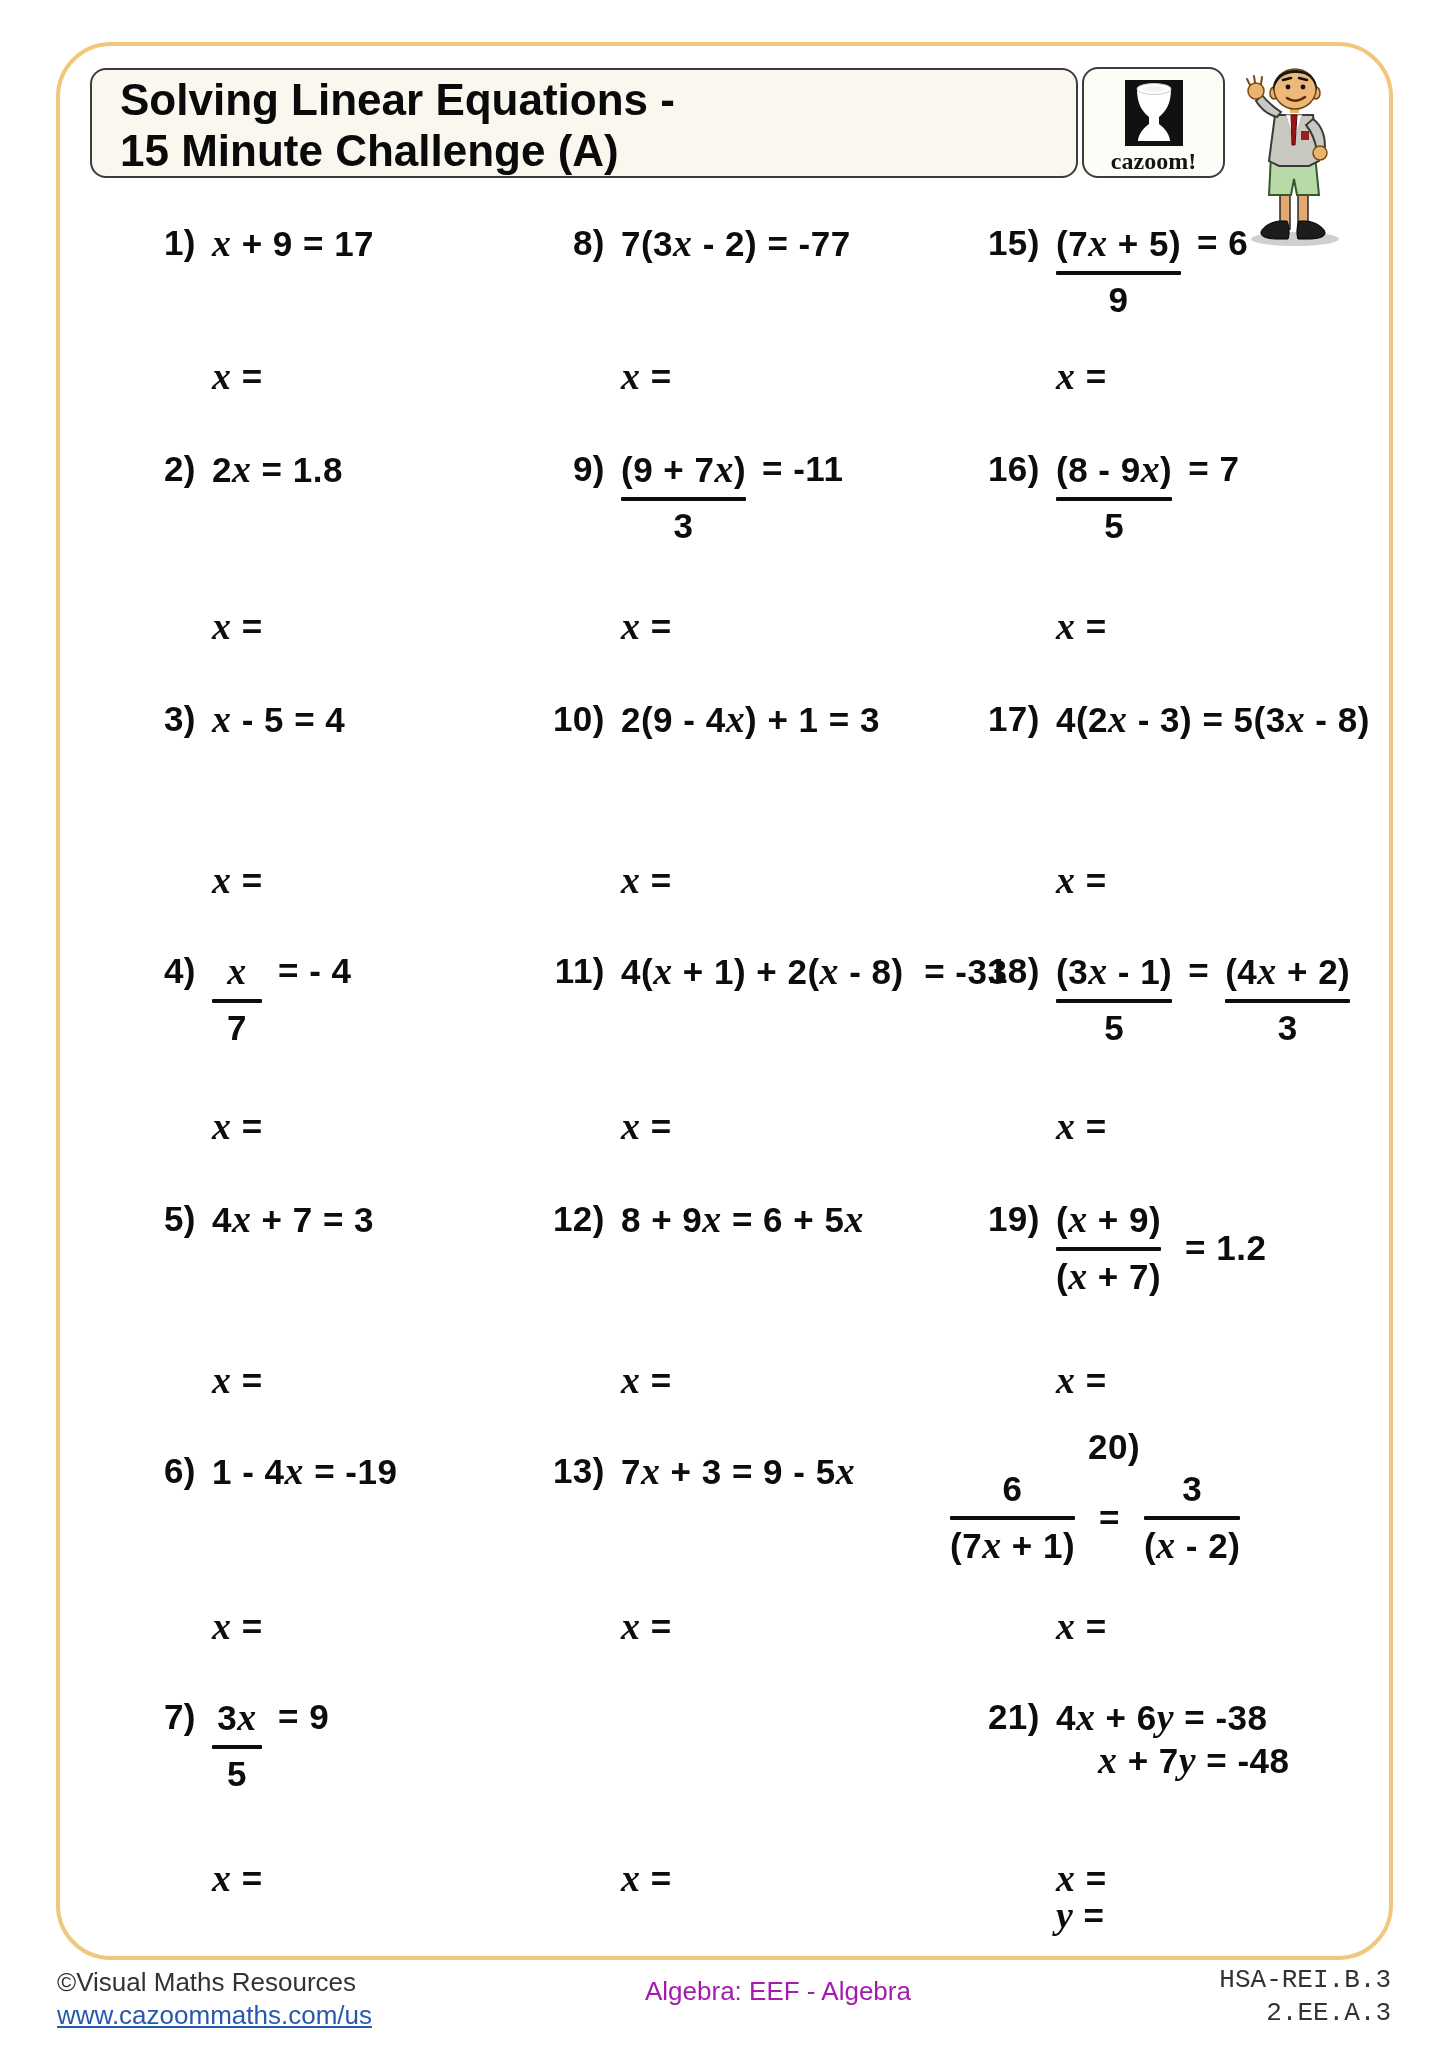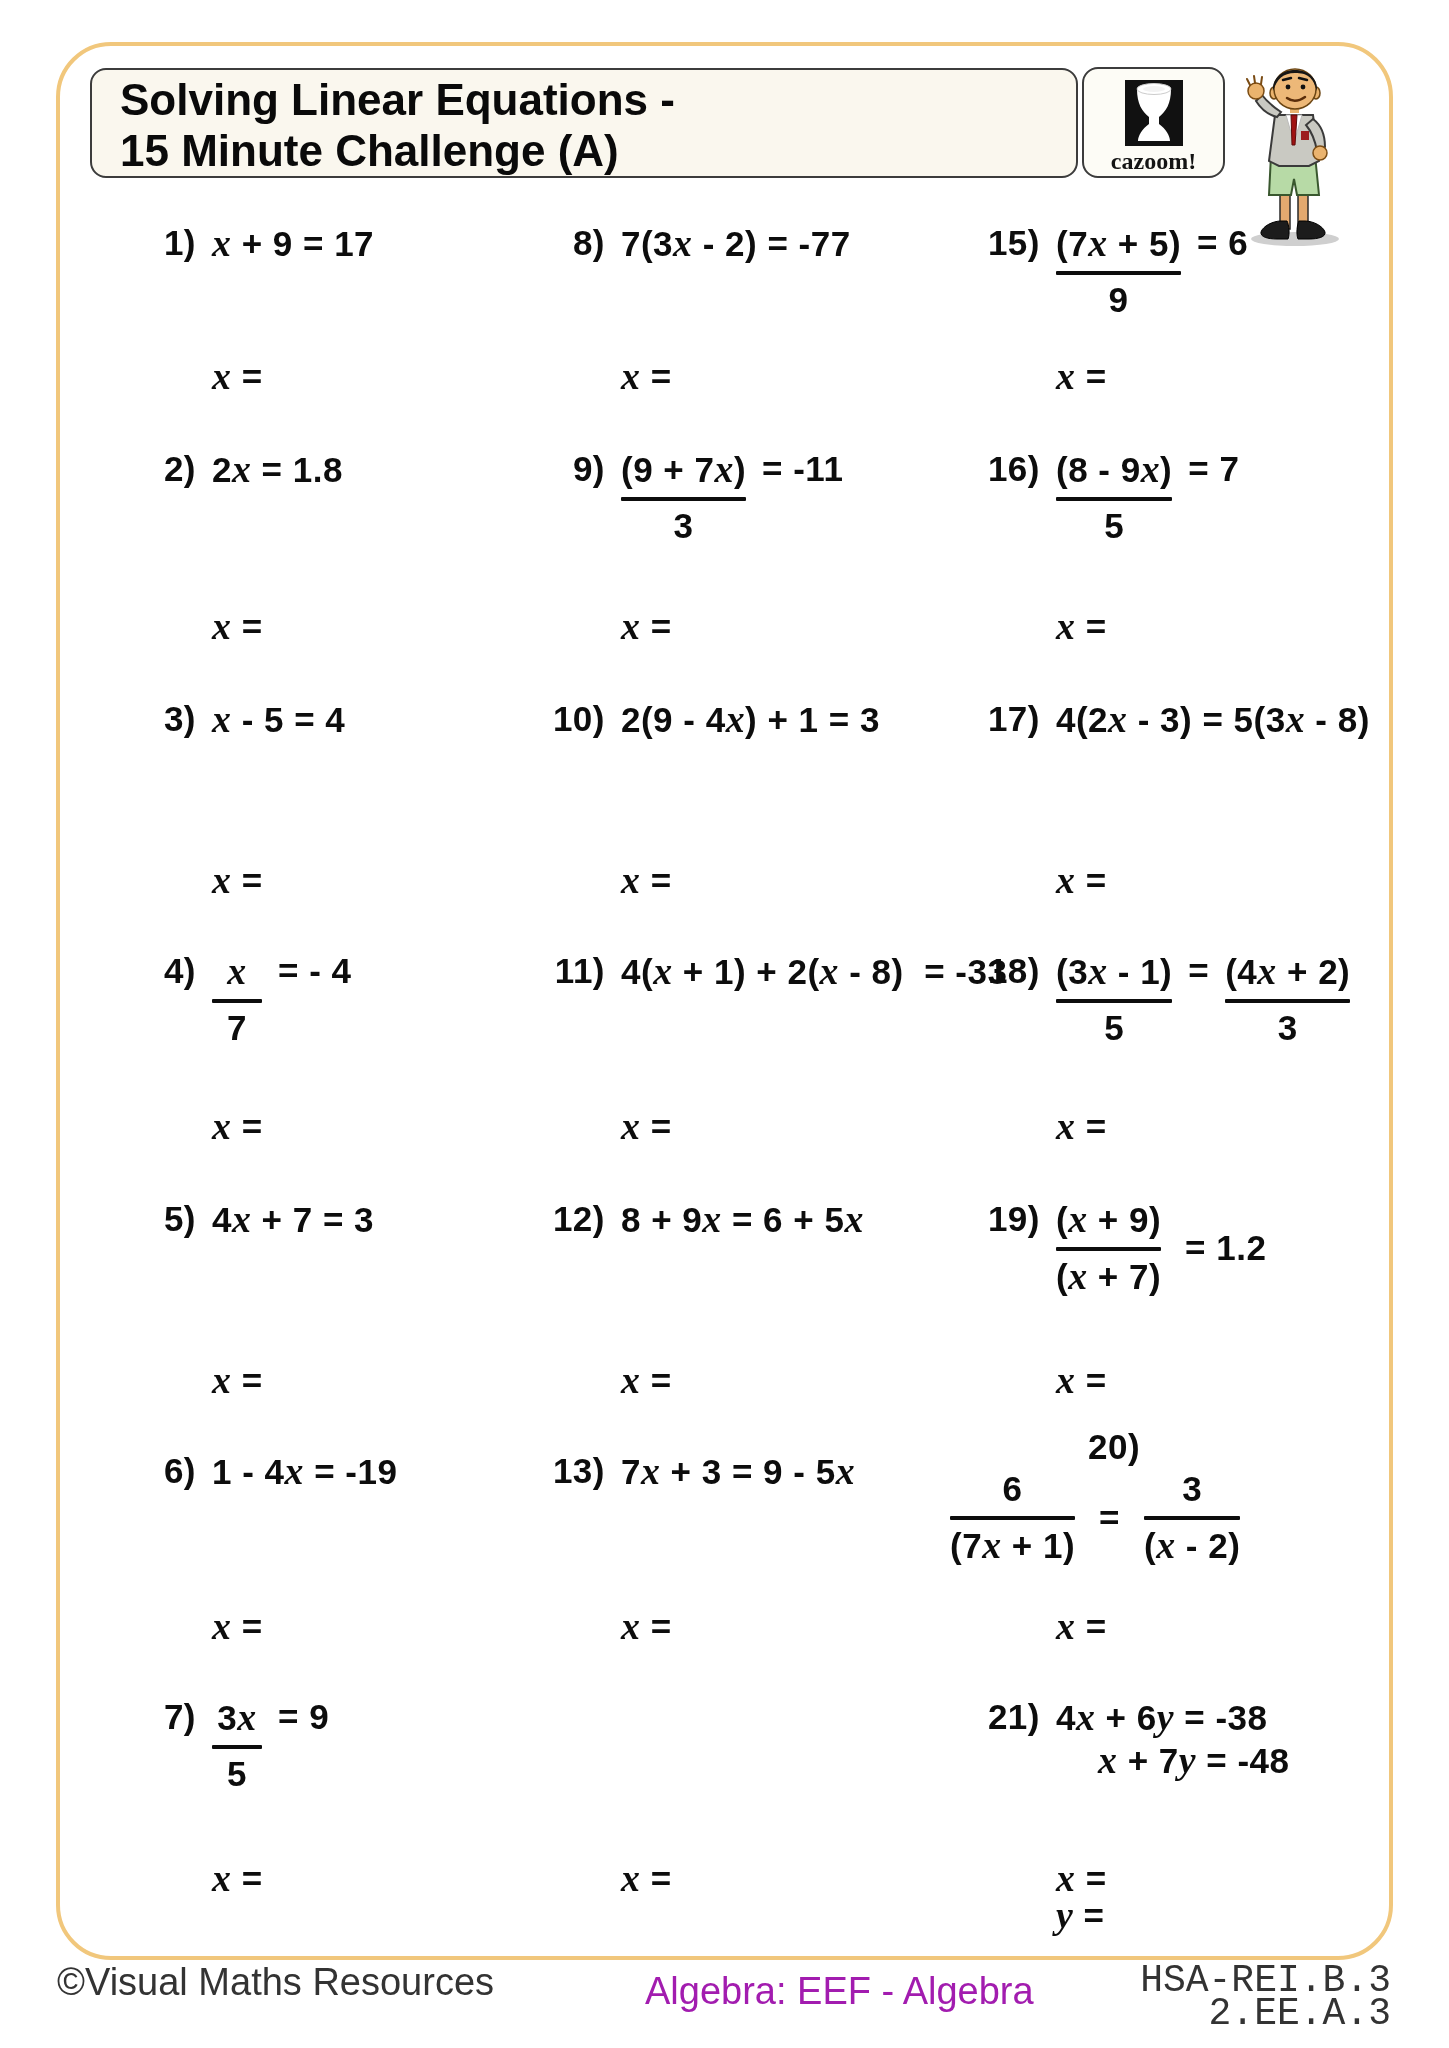--- a/index.html
+++ b/index.html
@@ -29,21 +29,21 @@
   .c3{left:950px;} .c3 .pnum{width:90px;}
   .peq{display:flex;align-items:flex-start;column-gap:16px;}
   .grp{display:flex;align-items:center;column-gap:24px;}
   .midrow{align-items:center;flex-direction:column;}
   .frac{display:inline-flex;flex-direction:column;align-items:center;min-width:50px;}
   .fbar{align-self:stretch;height:4px;background:#0d0d0d;margin:6px 0 4px;border-radius:1px;}
   .sys{display:flex;flex-direction:column;row-gap:0px;}
   .indent2{padding-left:42px;}
   .ans{position:absolute;}
   
-  .foot{font-size:38px;line-height:33px;color:#333333;}
+  .foot{font-size:26px;line-height:33px;color:#333333;}
   .foot-left{position:absolute;left:57px;top:1966px;}
   .foot-link{color:#2659ad;text-decoration:underline;cursor:pointer;}
   .foot-center{position:absolute;left:645px;top:1975px;color:#a21caf;}
   .foot-right{position:absolute;right:58px;top:1964px;text-align:right;font-family:Liberation Mono, monospace;}
 </style>
 </head>
 <body>
 
 <div class="page">
   <div class="gold-border"></div>
@@ -287,19 +287,20 @@
   <div class="ans math" style="left:1056px;top:605px"><span class="v">x</span> =</div>
   <div class="ans math" style="left:1056px;top:859px"><span class="v">x</span> =</div>
   <div class="ans math" style="left:1056px;top:1105px"><span class="v">x</span> =</div>
   <div class="ans math" style="left:1056px;top:1359px"><span class="v">x</span> =</div>
   <div class="ans math" style="left:1056px;top:1605px"><span class="v">x</span> =</div>
   <div class="ans math" style="left:1056px;top:1857px"><span class="v">x</span> =</div>
   <div class="ans math" style="left:1056px;top:1894px"><span class="v">y</span> =</div>
 
   <div class="foot foot-left">
     <div>©Visual Maths Resources</div>
+    <div class="foot-link">www.cazoommaths.com/us</div>
   </div>
   <div class="foot foot-center">Algebra: EEF - Algebra</div>
   <div class="foot foot-right">
     <div>HSA-REI.B.3</div>
     <div>2.EE.A.3</div>
   </div>
 </div>
 
 </body></html>

